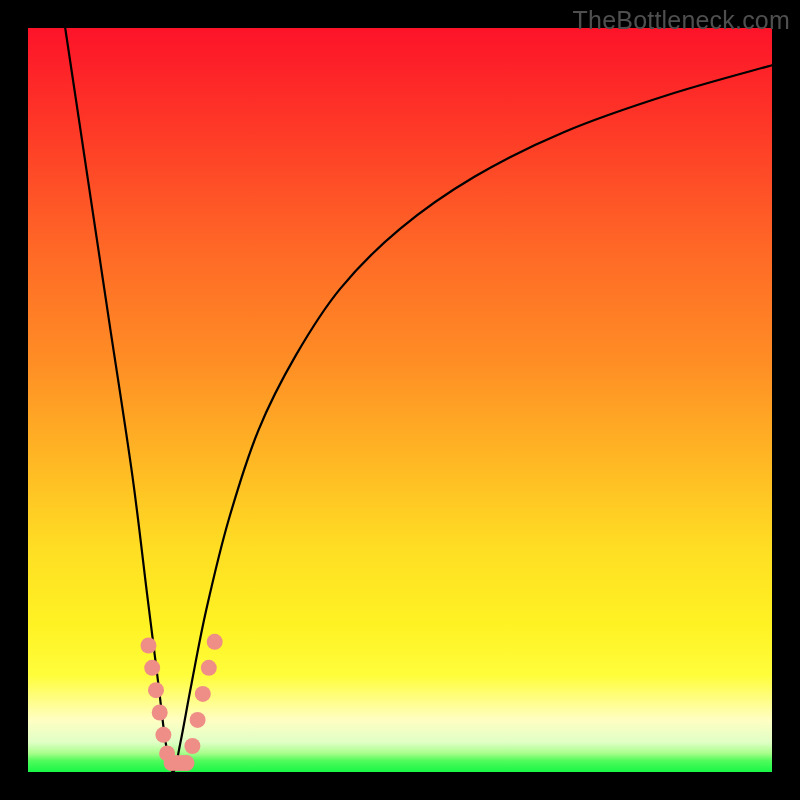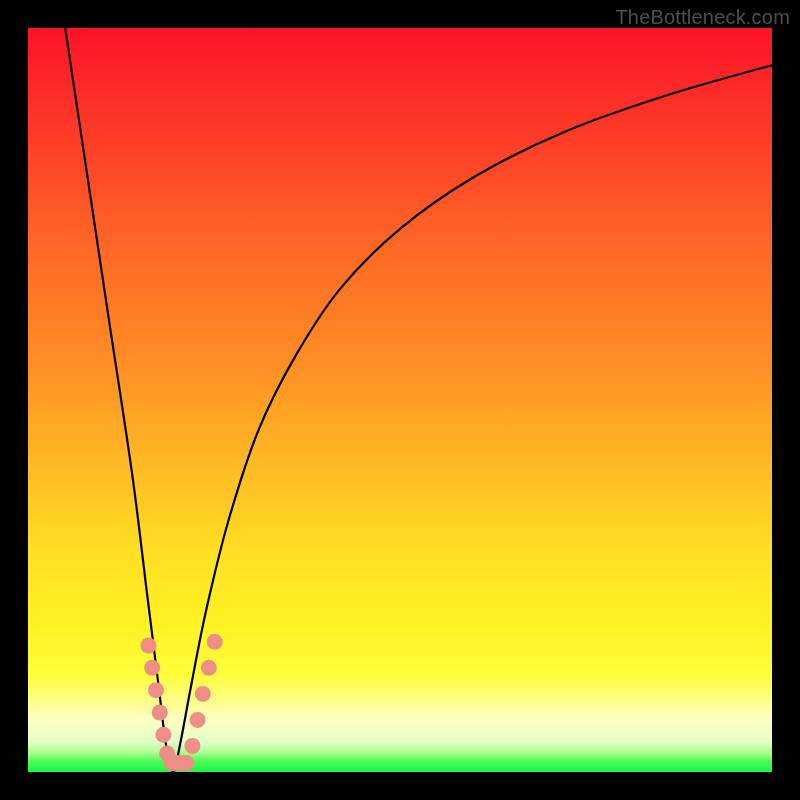--- a/index.html
+++ b/index.html
@@ -39,21 +39,21 @@
       #a7fe8a 97.5%,
       #50fb5b 98.5%,
       #18f745 100%
     );
   }
   .watermark {
     position: absolute;
     top: 6px;
     right: 10px;
     color: #4f4f4f;
-    font-size: 20px;
+    font-size: 25px;
     letter-spacing: 0.2px;
     font-weight: 400;
     user-select: none;
   }
   svg.overlay {
     position: absolute;
     left: 28px;
     top: 28px;
     width: 744px;
     height: 744px;

